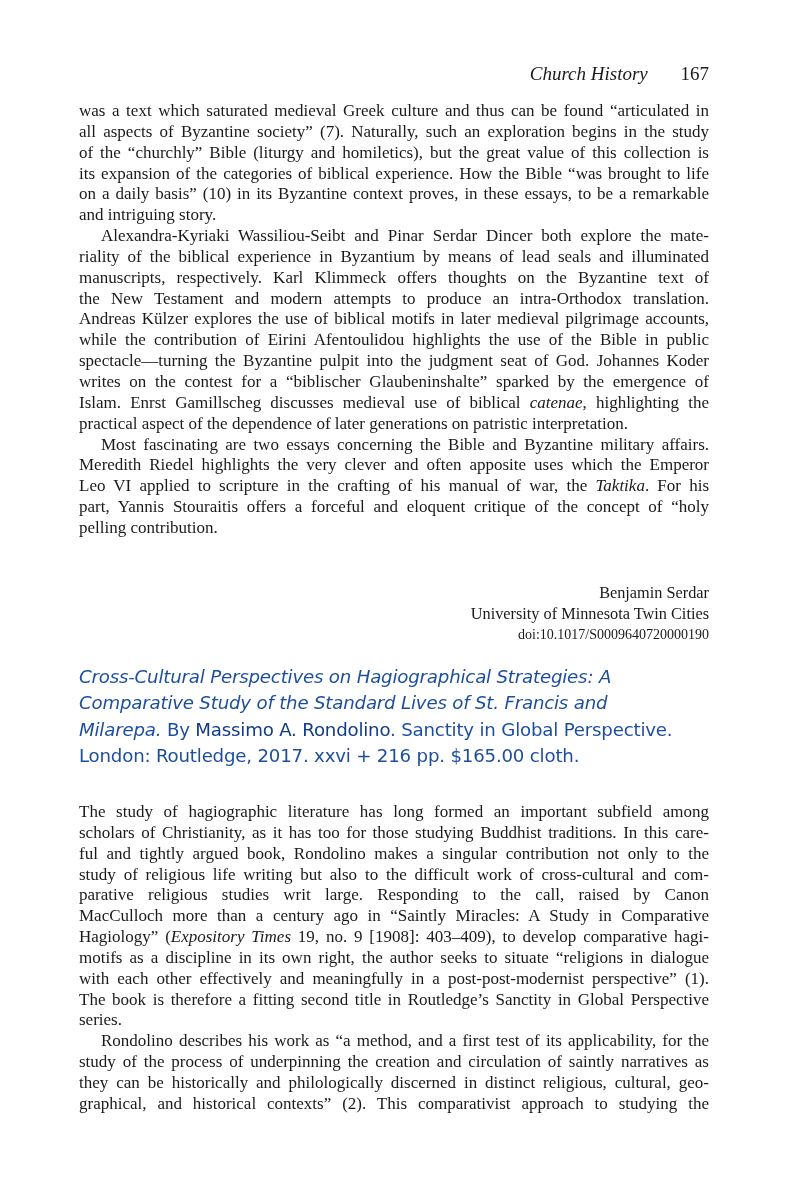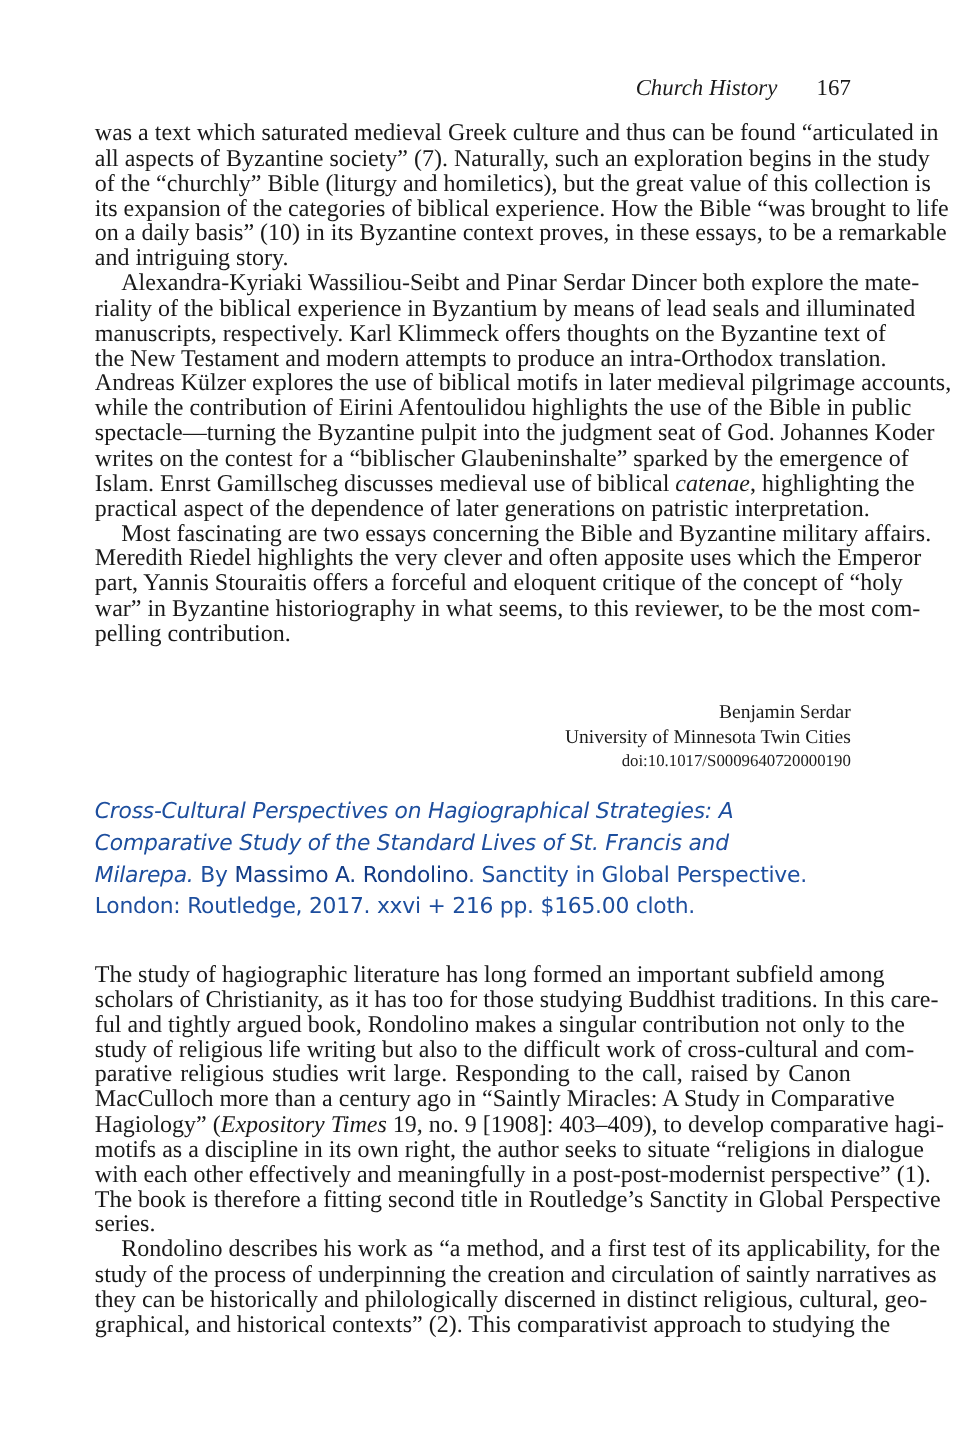--- a/index.html
+++ b/index.html
@@ -1,21 +1,21 @@
 <!DOCTYPE html>
 <html><head>
 <meta charset="utf-8">
 <style>
   html, body { margin: 0; padding: 0; background: #ffffff; }
   body { width: 801px; height: 1201px; position: relative; overflow: hidden; }
   .page { position: absolute; left: 79px; top: 0; width: 630px; color: #1a1a1a;
     font-family: "Liberation Serif", "DejaVu Serif", serif; }
   .running-head { position: absolute; top: 64px; right: 0; font-size: 19px; line-height: 20px; }
   .running-head .journal { font-style: italic; margin-right: 28px; }
-  .body-block { position: absolute; left: 0; width: 630px; font-size: 20px; line-height: 20.85px; }
+  .body-block { position: absolute; left: 0; width: 630px; font-size: 17px; line-height: 20.85px; }
   .body-block p { margin: 0; text-align: justify; hyphens: manual; }
   .line { display: block; text-align: justify; text-align-last: justify; white-space: nowrap; }
   .line.last { text-align-last: left; }
   .line.ind { padding-left: 22px; }
   .signature { position: absolute; right: 0; text-align: right; font-size: 16.3px; line-height: 21px; }
   .signature .doi { font-size: 14px; }
   .review-heading { position: absolute; left: 0; top: 664px; width: 640px;
     font-family: "DejaVu Sans", "Liberation Sans", sans-serif; color: #1d4e9e;
     font-size: 18.2px; line-height: 26.3px; letter-spacing: -0.2px; }
   .review-heading .title { font-style: italic; }
@@ -50,22 +50,22 @@
         <span class="line">Andreas Külzer explores the use of biblical motifs in later medieval pilgrimage accounts,</span>
         <span class="line">while the contribution of Eirini Afentoulidou highlights the use of the Bible in public</span>
         <span class="line">spectacle—turning the Byzantine pulpit into the judgment seat of God. Johannes Koder</span>
         <span class="line">writes on the contest for a “biblischer Glaubeninshalte” sparked by the emergence of</span>
         <span class="line">Islam. Enrst Gamillscheg discusses medieval use of biblical <em>catenae</em>, highlighting the</span>
         <span class="line last">practical aspect of the dependence of later generations on patristic interpretation.</span>
       </p>
       <p>
         <span class="line ind">Most fascinating are two essays concerning the Bible and Byzantine military affairs.</span>
         <span class="line">Meredith Riedel highlights the very clever and often apposite uses which the Emperor</span>
+        <span class="line">Leo VI applied to scripture in the crafting of his manual of war, the <em>Taktika</em>. For his</span>
         <span class="line">part, Yannis Stouraitis offers a forceful and eloquent critique of the concept of “holy</span>
-        <span class="line">war” in Byzantine historiography in what seems, to this reviewer, to be the most com-</span>
         <span class="line last">pelling contribution.</span>
       </p>
     </div>
 
   <div class="signature" style="top:582px">
     <div>Benjamin Serdar</div>
     <div>University of Minnesota Twin Cities</div>
     <div class="doi">doi:10.1017/S0009640720000190</div>
   </div>
 

